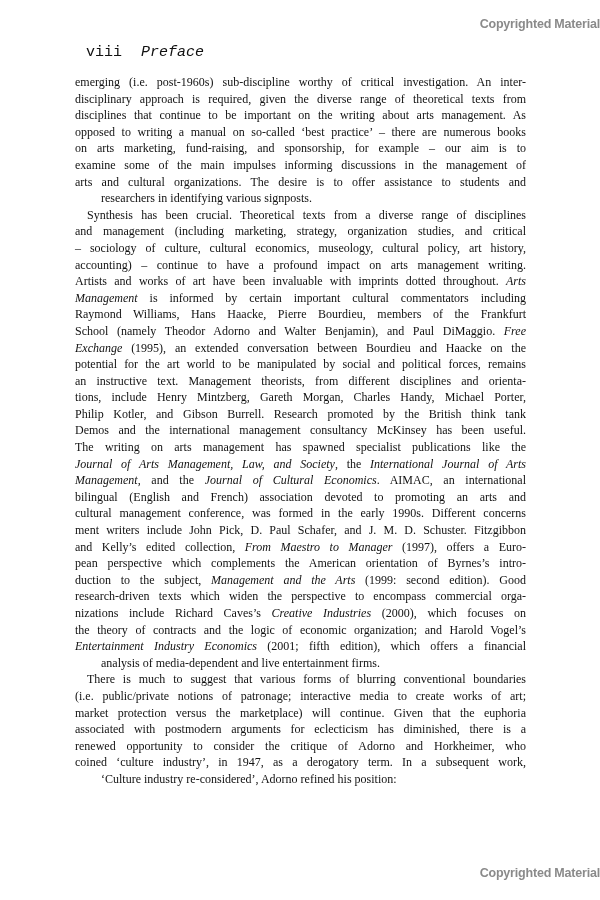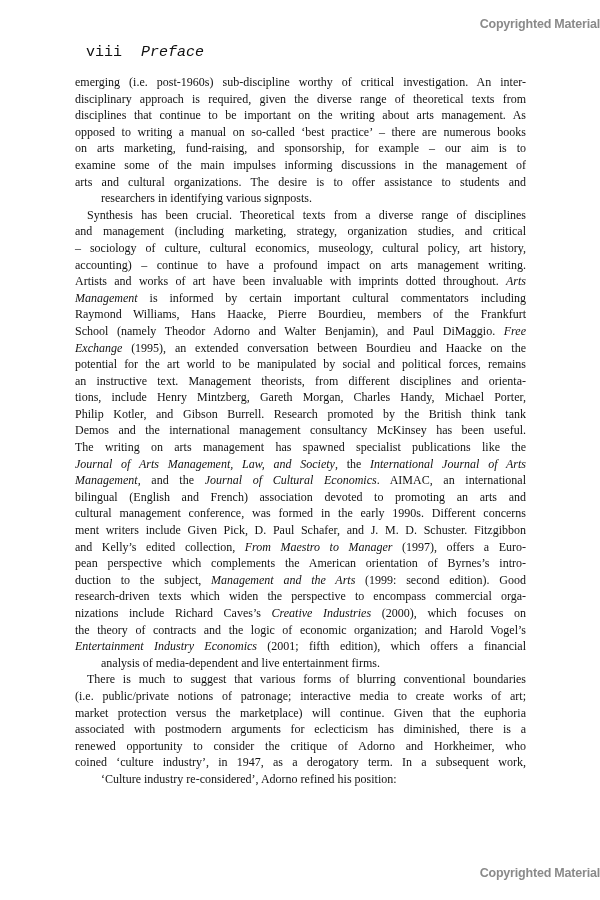--- a/index.html
+++ b/index.html
@@ -63,21 +63,21 @@
       <span class="line"><span>potential for the art world to be manipulated by social and political forces, remains</span></span>
       <span class="line"><span>an instructive text. Management theorists, from different disciplines and orienta-</span></span>
       <span class="line"><span>tions, include Henry Mintzberg, Gareth Morgan, Charles Handy, Michael Porter,</span></span>
       <span class="line"><span>Philip Kotler, and Gibson Burrell. Research promoted by the British think tank</span></span>
       <span class="line"><span>Demos and the international management consultancy McKinsey has been useful.</span></span>
       <span class="line"><span>The writing on arts management has spawned specialist publications like the</span></span>
       <span class="line"><i>Journal of Arts Management, Law, and Society</i><span>, the </span><i>International Journal of Arts</i></span>
       <span class="line"><i>Management</i><span>, and the </span><i>Journal of Cultural Economics</i><span>. AIMAC, an international</span></span>
       <span class="line"><span>bilingual (English and French) association devoted to promoting an arts and</span></span>
       <span class="line"><span>cultural management conference, was formed in the early 1990s. Different concerns</span></span>
-      <span class="line"><span>ment writers include Given Pick, D. Paul Schafer, and J. M. D. Schuster. Fitzgibbon</span></span>
+      <span class="line"><span>ment writers include John Pick, D. Paul Schafer, and J. M. D. Schuster. Fitzgibbon</span></span>
       <span class="line"><span>and Kelly’s edited collection, </span><i>From Maestro to Manager</i><span> (1997), offers a Euro-</span></span>
       <span class="line"><span>pean perspective which complements the American orientation of Byrnes’s intro-</span></span>
       <span class="line"><span>duction to the subject, </span><i>Management and the Arts</i><span> (1999: second edition). Good</span></span>
       <span class="line"><span>research-driven texts which widen the perspective to encompass commercial orga-</span></span>
       <span class="line"><span>nizations include Richard Caves’s </span><i>Creative Industries</i><span> (2000), which focuses on</span></span>
       <span class="line"><span>the theory of contracts and the logic of economic organization; and Harold Vogel’s</span></span>
       <span class="line"><i>Entertainment Industry Economics</i><span> (2001; fifth edition), which offers a financial</span></span>
       <span class="line last"><span>analysis of media-dependent and live entertainment firms.</span></span>
     </div>
     <div>

